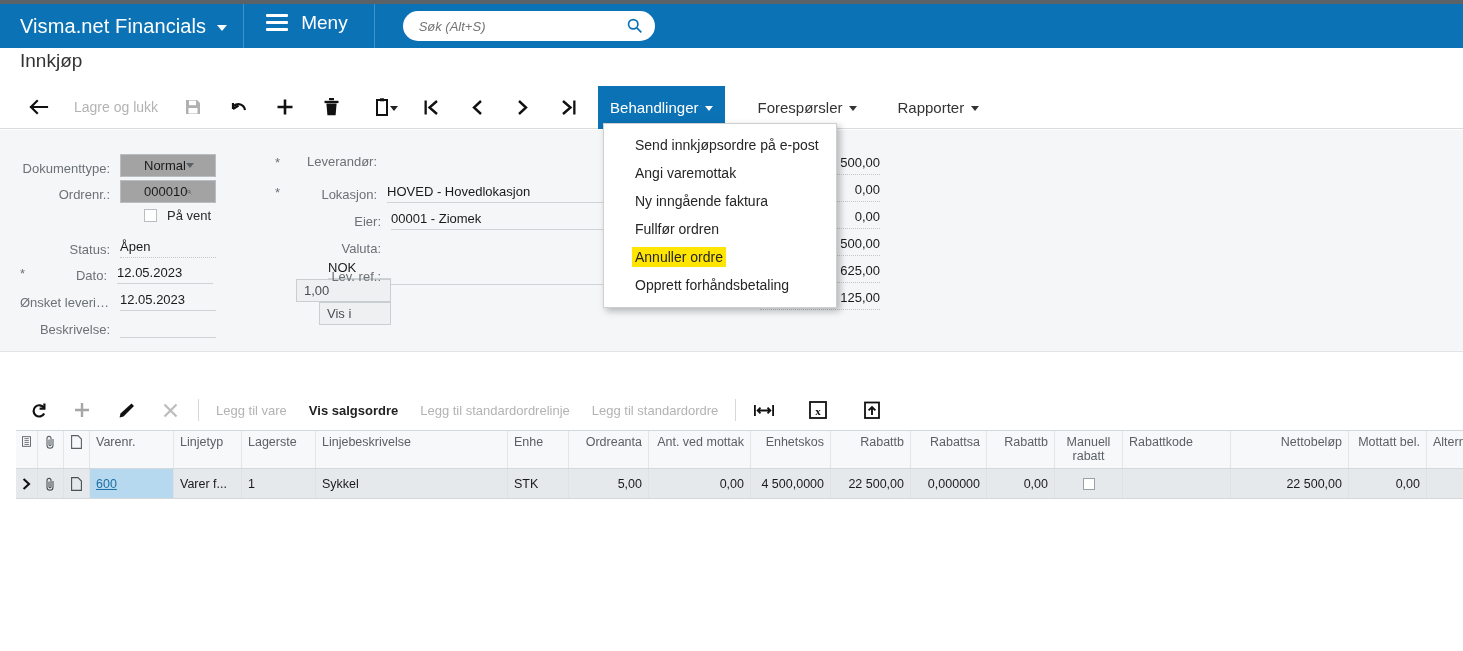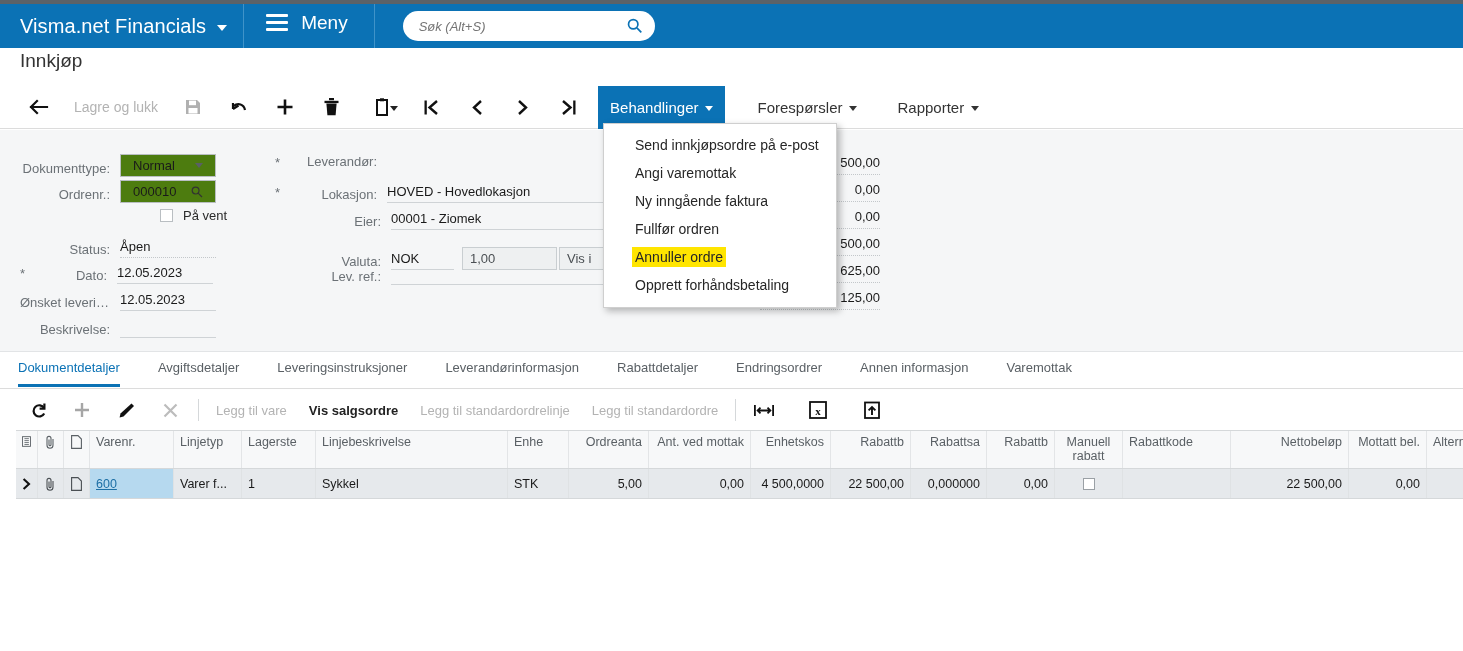--- a/index.html
+++ b/index.html
@@ -114,23 +114,23 @@
 
   .frow { position: absolute; display: flex; align-items: flex-end; }
   .flabel {
     font-size: 13px; color: #6b7176; text-align: right;
     padding-right: 10px; line-height: 16px;
     white-space: nowrap; overflow: hidden; text-overflow: ellipsis;
   }
   .req { color: #6b7176; padding-right: 3px; font-size: 13px; }
 
   .boxfield {
-    border: 1px solid #b9bec2; background: #4d7c0f;
+    border: 1px solid #b9bec2; background: #a3a3a3;
     height: 23px; display: flex; align-items: center;
-    padding: 0 12px; font-size: 13px; color: #1a1a1a;
+    padding: 0 23px; font-size: 13px; color: #1a1a1a;
     justify-content: space-between;
   }
   .boxfield .d-caret {
     width: 0; height: 0; border-left: 4px solid transparent;
     border-right: 4px solid transparent; border-top: 5px solid #5a6065;
   }
   .plain-underline {
     height: 22px; display: flex; align-items: center;
     border-bottom: 1px solid #cfd3d6; font-size: 13px; color: #1a1a1a;
   }
@@ -369,21 +369,21 @@
       <div class="flabel" style="width:100px">Ordrenr.:</div>
       <div class="boxfield" style="width:96px">
         <span>000010</span>
         <svg width="12" height="12" viewBox="0 0 12 12">
           <circle cx="4.6" cy="4.6" r="3.4" fill="none" stroke="#333" stroke-width="1.2"></circle>
           <line x1="7.1" y1="7.1" x2="11" y2="11" stroke="#333" stroke-width="1.2"></line>
         </svg>
       </div>
     </div>
 
-    <div class="frow chkrow" style="left:160px; top:78px;gap:10px;">
+    <div class="frow chkrow" style="left:144px; top:78px;gap:10px;">
       <span class="chkbox"></span>
       <span class="chklabel">På vent</span>
     </div>
 
     <div class="frow" style="left:20px; top:106px; width:230px;">
       <div class="flabel" style="width:100px">Status:</div>
       <div class="plain-dotted" style="width:96px">Åpen</div>
     </div>
 
     <div class="frow" style="left:20px; top:132px; width:230px;">
@@ -411,21 +411,21 @@
       <span class="req" style="align-self:center">*</span>
       <div class="flabel" style="width:104px">Lokasjon:</div>
       <div class="plain-underline" style="width:332px">HOVED - Hovedlokasjon</div>
     </div>
 
     <div class="frow" style="left:275px; top:78px; width:570px;">
       <div class="flabel" style="width:116px">Eier:</div>
       <div class="plain-underline" style="width:332px">00001 - Ziomek</div>
     </div>
 
-    <div class="frow" style="left:275px; top:117px;">
+    <div class="frow" style="left:275px; top:111px;flex-direction:column;">
       <div class="flabel" style="width:116px">Valuta:</div>
       <div class="plain-underline" style="width:63px">NOK</div>
       <div class="greybox" style="width:95px; margin-left:8px">
         <span>1,00</span>
         <span class="d-caret"></span>
       </div>
       <div class="greybox" style="width:72px; margin-left:2px; justify-content:flex-start; overflow:hidden">
         <span>Vis i</span>
       </div>
     </div>
@@ -457,30 +457,20 @@
       <span>Fullfør ordren</span>
     </div>
     <div class="dd-item">
       <span class="hl">Annuller ordre</span>
     </div>
     <div class="dd-item">
       <span>Opprett forhåndsbetaling</span>
     </div>
   </div>
 
-  <div class="tabs">
-    <div class="tab active">Dokumentdetaljer</div>
-    <div class="tab">Avgiftsdetaljer</div>
-    <div class="tab">Leveringsinstruksjoner</div>
-    <div class="tab">Leverandørinformasjon</div>
-    <div class="tab">Rabattdetaljer</div>
-    <div class="tab">Endringsordrer</div>
-    <div class="tab">Annen informasjon</div>
-    <div class="tab">Varemottak</div>
-  </div>
 
   <div class="gridbar">
     <div class="gb-icon">
       <svg width="17" height="17" viewBox="0 0 17 17">
         <path d="M14 6 A5.6 5.6 0 1 0 14.2 11.4" stroke="#111" stroke-width="2.2" fill="none"></path>
         <path d="M14.4 1.6 V6.6 H9.6" stroke="#111" stroke-width="2.2" fill="none"></path>
       </svg>
     </div>
     <div class="gb-icon">
       <svg width="16" height="16" viewBox="0 0 16 16">

